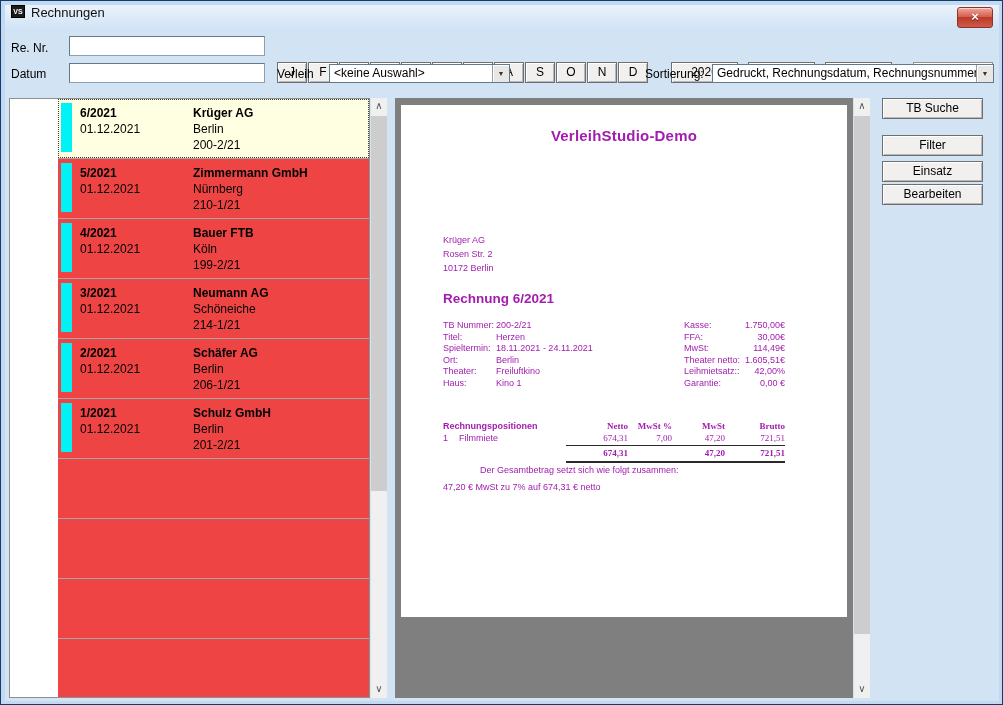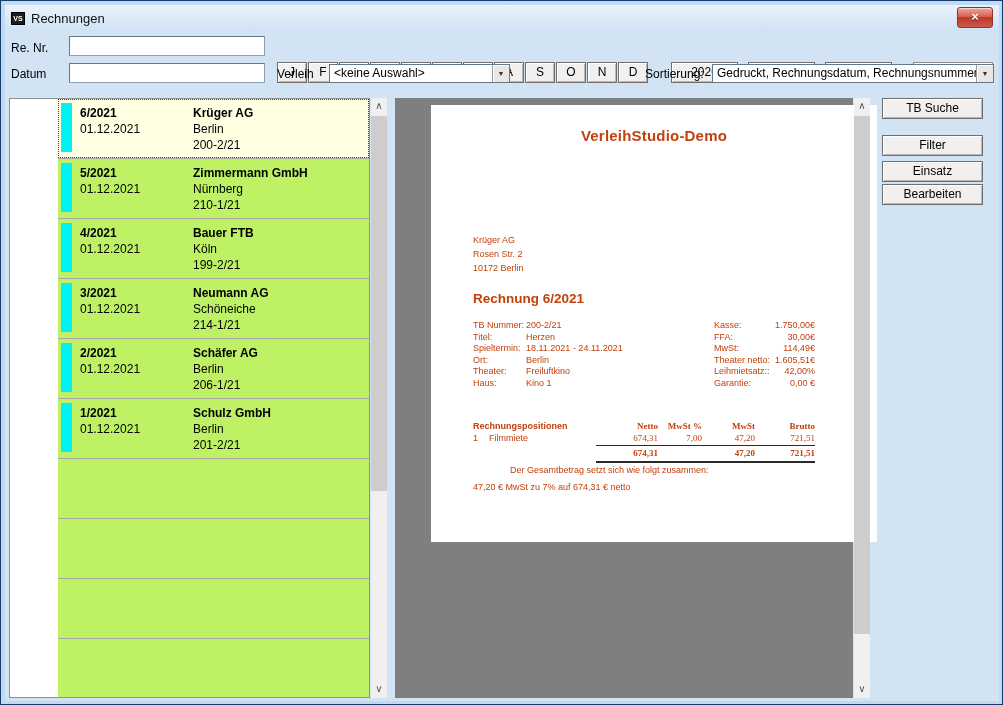--- a/index.html
+++ b/index.html
@@ -9,21 +9,21 @@
   .window{
     position:relative; width:1003px; height:705px;
     background:#c3d9f1;
     border:1px solid #123b6e;
     box-shadow: 0 1px 0 #29d3f0, -1px 1px 0 #29d3f0, 1px 1px 0 #29d3f0;
     overflow:hidden;
   }
   .titlebar{
     position:absolute; left:4px; top:4px; width:994px; height:26px;
     background:linear-gradient(#eaf3fc,#cfe2f5);
-    display:flex; align-items:center;
+    display:flex; 
   }
   .app-icon{ width:14px; height:13px; margin-left:6px; background:#1b1b1b;
     color:#fff; font-size:7px; font-weight:bold; display:flex; align-items:center;
     justify-content:center; letter-spacing:0; border:1px solid #000;}
   .title-text{ margin-left:6px; font-size:13px; color:#111; }
   .close-btn{
     position:absolute; right:6px; top:2px; width:36px; height:21px;
     background:linear-gradient(#efa79c,#d8604f 45%,#bb3a2b 50%,#cd5a49);
     border:1px solid #8e3328; border-radius:3px; color:#fff;
     font-size:13px; font-weight:bold; line-height:17px; text-align:center;
@@ -55,40 +55,40 @@
 
   .combo{ position:absolute; background:#fff; border:1px solid #64788c; height:19px; display:flex; }
   .combo .val{ flex:1; font-size:12px; padding:1px 4px; white-space:nowrap; overflow:hidden; }
   .combo .dd{ width:17px; background:#e9e7e4; border-left:1px solid #9b9b9b;
     display:flex; align-items:center; justify-content:center; font-size:7px; color:#333;
     box-shadow: inset 1px 1px 0 #fff; }
 
   
   .list{ position:absolute; left:8px; top:97px; width:361px; height:600px;
     background:#fff; border:1px solid #8f8f8f; overflow:hidden; }
-  .lrow{ position:relative; height:60px; border-bottom:1px solid #a6a6a6; background:#bef264; }
+  .lrow{ position:relative; height:60px; border-bottom:1px solid #a6a6a6; background:#ef4444; }
   .lrow.sel{ background:var(--sel-bg,#ffffe1); }
   .lrow.sel::after{ content:''; position:absolute; inset:0; border:1px dotted #3c3c3c; pointer-events:none; }
   .marker{ position:absolute; left:3px; top:4px; width:11px; height:49px; }
   .lrow .c1a{ position:absolute; left:22px; top:7px;  font-size:12px; font-weight:bold; }
   .lrow .c1b{ position:absolute; left:22px; top:23px; font-size:12px; }
   .lrow .c2a{ position:absolute; left:135px; top:7px;  font-size:12px; font-weight:bold; }
   .lrow .c2b{ position:absolute; left:135px; top:23px; font-size:12px; }
   .lrow .c2c{ position:absolute; left:135px; top:39px; font-size:12px; }
 
   
   .sb{ position:absolute; width:16px; background:#f0f0f0; }
   .sb .ar{ position:absolute; left:0; right:0; height:17px; text-align:center;
     font-size:10px; color:#555; line-height:16px; }
   .sb .ar.up{ top:0; } .sb .ar.down{ bottom:0; }
   .sb .thumb{ position:absolute; left:0; right:0; background:#cdcdcd; }
 
   
   .preview{ position:absolute; left:394px; top:97px; width:458px; height:600px; background:#7f7f7f; }
-  .page{ position:absolute; left:6px; top:7px; width:446px; height:437px; background:#fff; color:#c2410c;margin-left:30px; }
+  .page{ position:absolute; left:6px; top:7px; width:446px; height:512px; background:#fff; color:#a21caf; }
   .doc-title{ position:absolute; top:22px; left:0; width:100%; text-align:center;
     font-size:15px; font-weight:bold; letter-spacing:.2px; }
   .addr{ position:absolute; left:42px; top:128px; font-size:9px; line-height:14px; }
   .heading{ position:absolute; left:42px; top:186px; font-size:13.5px; font-weight:bold; }
   .place-date{ position:absolute; left:42px; top:192px; width:342px; text-align:right; font-size:9px; }
   .details{ position:absolute; left:42px; top:215px; width:342px; font-size:9px; }
   .dcol-l{ position:absolute; left:0; top:0; width:236px; }
   .dcol-r{ position:absolute; left:241px; top:0; width:101px; }
   .drow{ display:flex; height:11.6px; align-items:flex-start; }
   .dcol-l .dlabel{ width:53px; flex:none; }

